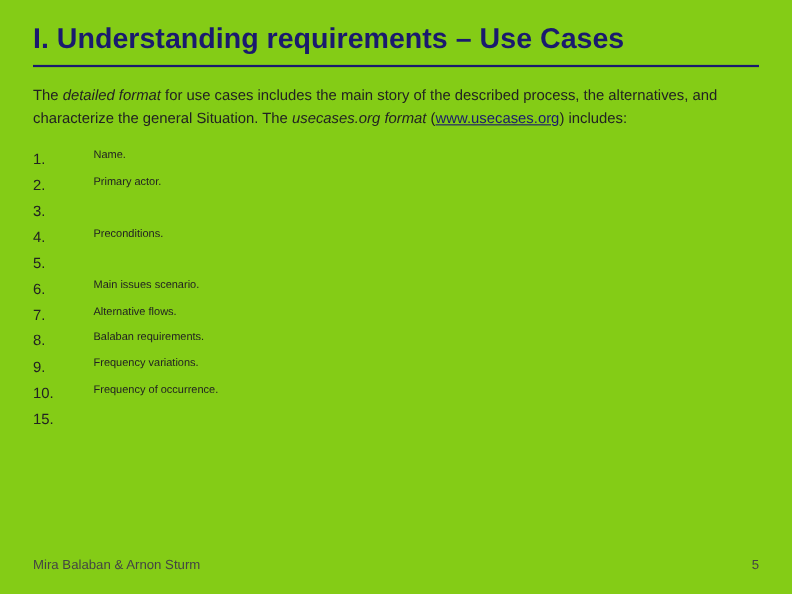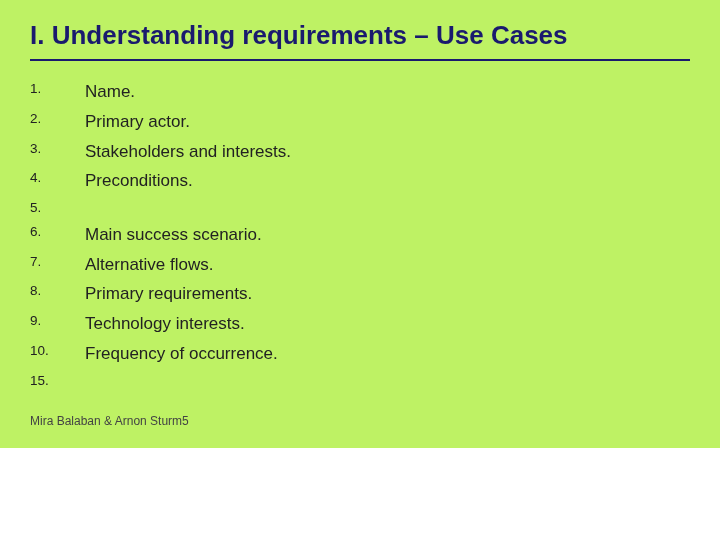--- a/index.html
+++ b/index.html
@@ -11,22 +11,22 @@
     body {
       width: 720px;
       height: 540px;
       background: #ffffff;
       font-family: Arial, Helvetica, sans-serif;
       overflow: hidden;
     }
 
     .slide {
       width: 720px;
-      height: 448px;
-      background: #bef264;
+      height: 540px;
+      background: #84cc16;
       padding: 20px 30px 20px 30px;
       display: flex;
       flex-direction: column;
     }
 
     .header-title {
       font-size: 26px;
       font-weight: bold;
       color: #1a1a6e;
       margin-bottom: 8px;
@@ -68,27 +68,28 @@
       line-height: 1.75;
     }
 
     .list-number {
       min-width: 55px;
       font-size: 13.5px;
       color: #222;
     }
 
     .list-text {
-      font-size: 17px;
+      font-size: 10px;
       color: #222;
     }
 
     .footer {
       margin-top: auto;
       display: flex;
+      justify-content: space-between;
       align-items: flex-end;
       padding-top: 10px;
     }
 
     .footer-author {
       font-size: 12px;
       color: #444;
     }
 
     .footer-page {
@@ -97,57 +98,61 @@
     }
   </style>
 </head>
 <body>
 
 <div class="slide">
 
   <div class="header-title">I. Understanding requirements – Use Cases</div>
   <hr class="divider">
 
+  <p class="intro-text">
+    The <em>detailed format</em> for use cases includes the main story of the
+    described process, the alternatives, and characterize the general
+    Situation. The <em>usecases.org format</em> (<a href="#">www.usecases.org</a>) includes:
+  </p>
 
   <div class="list-container">
 
   <div class="list-item">
         <span class="list-number">1.</span>
         <span class="list-text">Name.</span>
       </div>
       <div class="list-item">
         <span class="list-number">2.</span>
         <span class="list-text">Primary actor.</span>
       </div>
       <div class="list-item">
         <span class="list-number">3.</span>
-        <span class="list-text">Stakeholders and interests.</span>
       </div>
       <div class="list-item">
         <span class="list-number">4.</span>
         <span class="list-text">Preconditions.</span>
       </div>
       <div class="list-item">
         <span class="list-number">5.</span>
       </div>
       <div class="list-item">
         <span class="list-number">6.</span>
-        <span class="list-text">Main success scenario.</span>
+        <span class="list-text">Main issues scenario.</span>
       </div>
       <div class="list-item">
         <span class="list-number">7.</span>
         <span class="list-text">Alternative flows.</span>
       </div>
       <div class="list-item">
         <span class="list-number">8.</span>
-        <span class="list-text">Primary requirements.</span>
+        <span class="list-text">Balaban requirements.</span>
       </div>
       <div class="list-item">
         <span class="list-number">9.</span>
-        <span class="list-text">Technology interests.</span>
+        <span class="list-text">Frequency variations.</span>
       </div>
       <div class="list-item">
         <span class="list-number">10.</span>
         <span class="list-text">Frequency of occurrence.</span>
       </div>
       <div class="list-item">
         <span class="list-number">15.</span>
       </div>
     </div>
 

